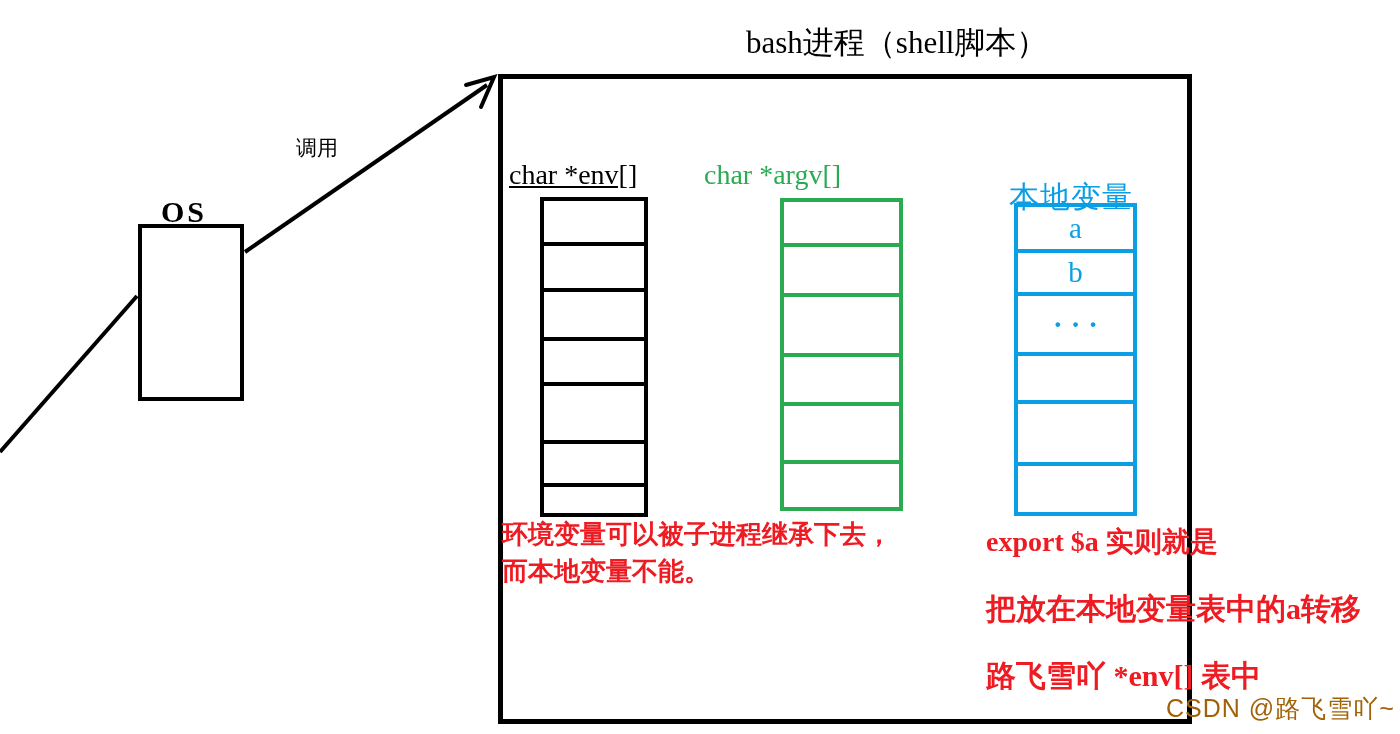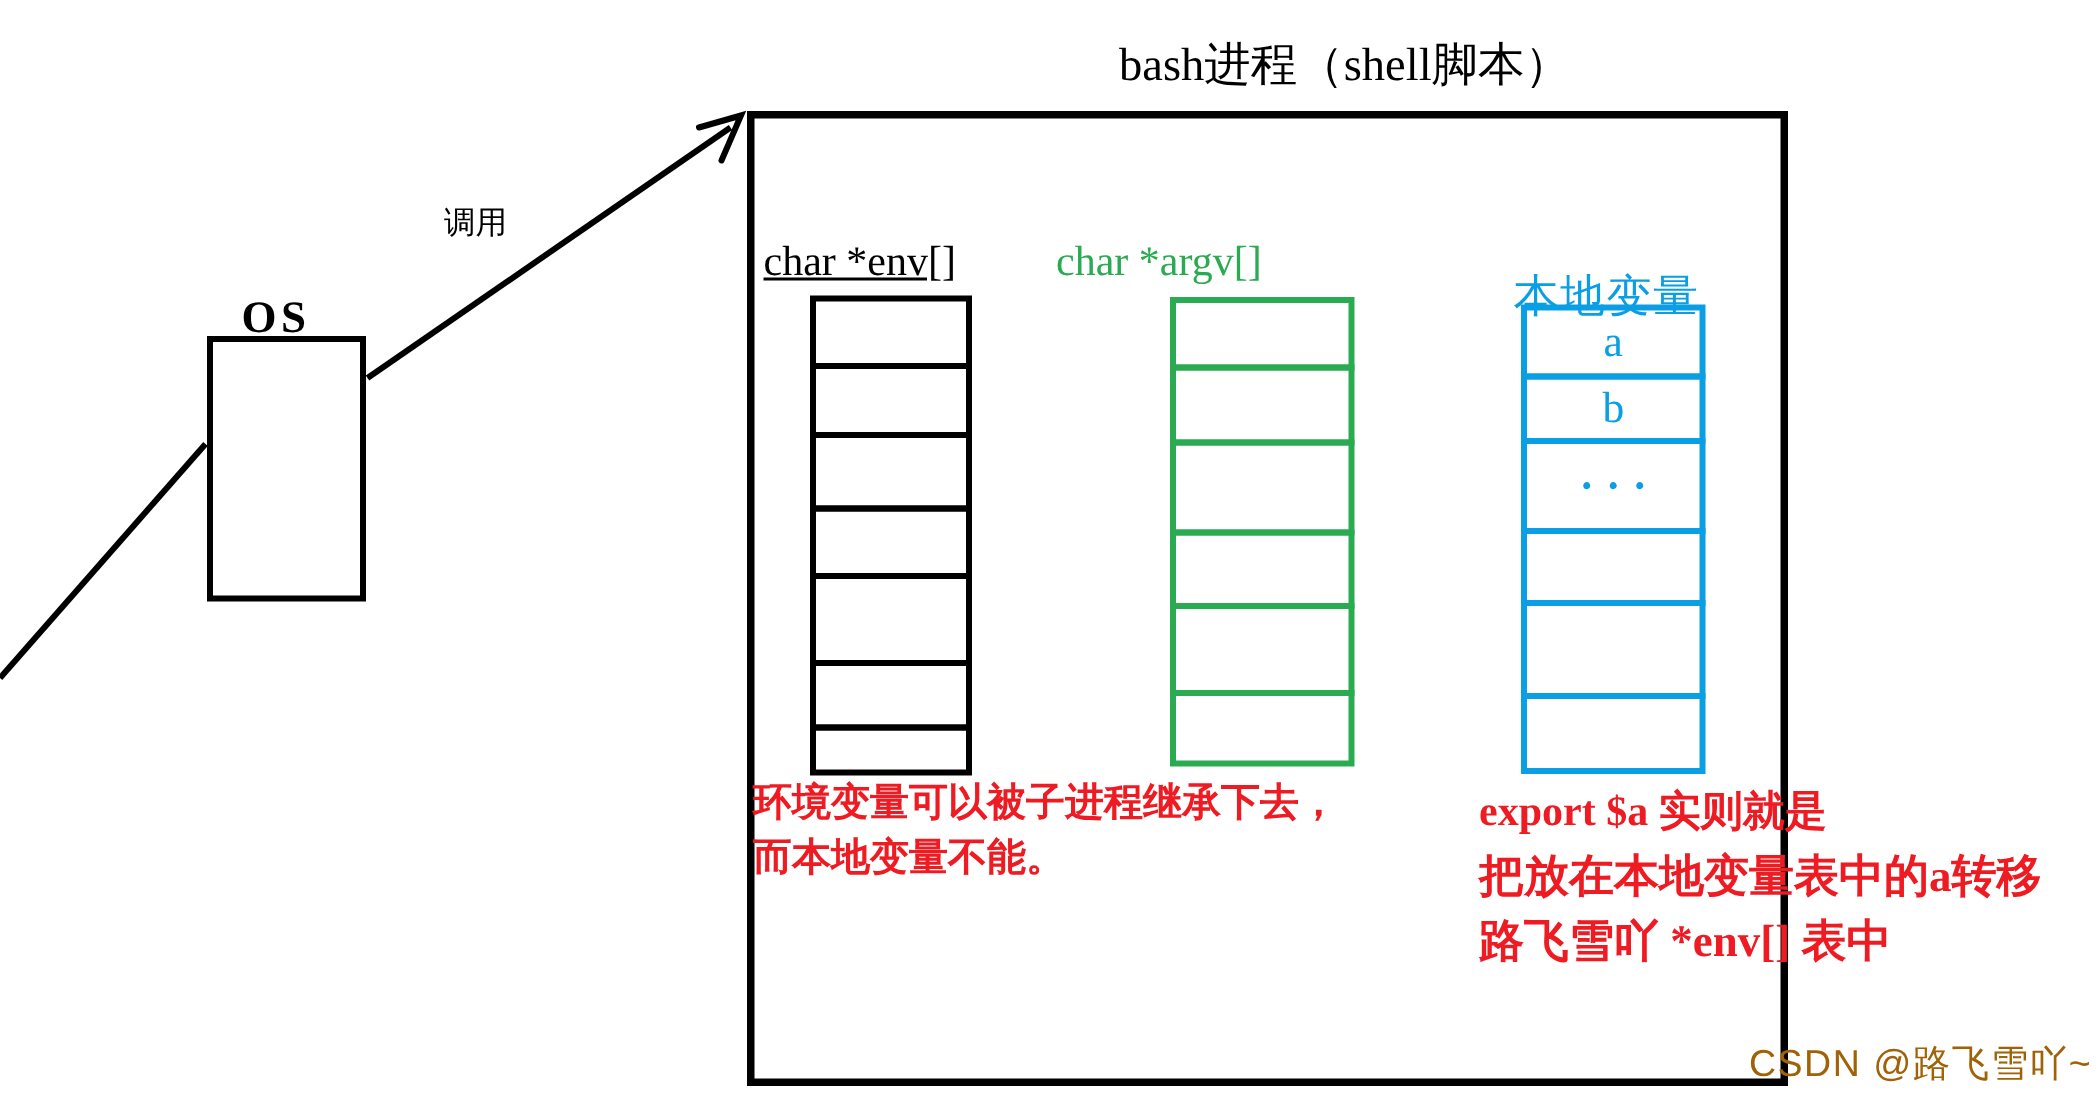--- a/index.html
+++ b/index.html
@@ -49,21 +49,21 @@
   .col-local .cell{border-color:var(--blue,#0A9FE5);}
   .col-local .cell:nth-child(1){height:50px}
   .col-local .cell:nth-child(2){height:47px}
   .col-local .cell:nth-child(3){height:64px;letter-spacing:8px;padding-left:8px;font-weight:bold;}
   .col-local .cell:nth-child(4){height:52px}
   .col-local .cell:nth-child(5){height:66px}
   .col-local .cell:nth-child(6){height:54px}
   .note{position:absolute;font-weight:bold;color:var(--red,#EE1B22);z-index:5;white-space:nowrap;}
   .note-left{left:502px;top:516px;font-size:26px;line-height:37px;}
   .note-right{left:986px;top:520px;font-size:28px;line-height:43px;}
-  .note-right .note-line:nth-child(n+2){font-size:30px;}
+  .note-right .note-line:nth-child(n+2){font-size:30px;margin-top:24px;}
   .watermark{
     position:absolute;left:1166px;top:692px;z-index:6;
     font-family:"Liberation Sans","DejaVu Sans",sans-serif;
     font-size:25px;color:#a16207;letter-spacing:1px;white-space:nowrap;
   }
 </style>
 </head>
 <body>
 
 <div class="canvas">

